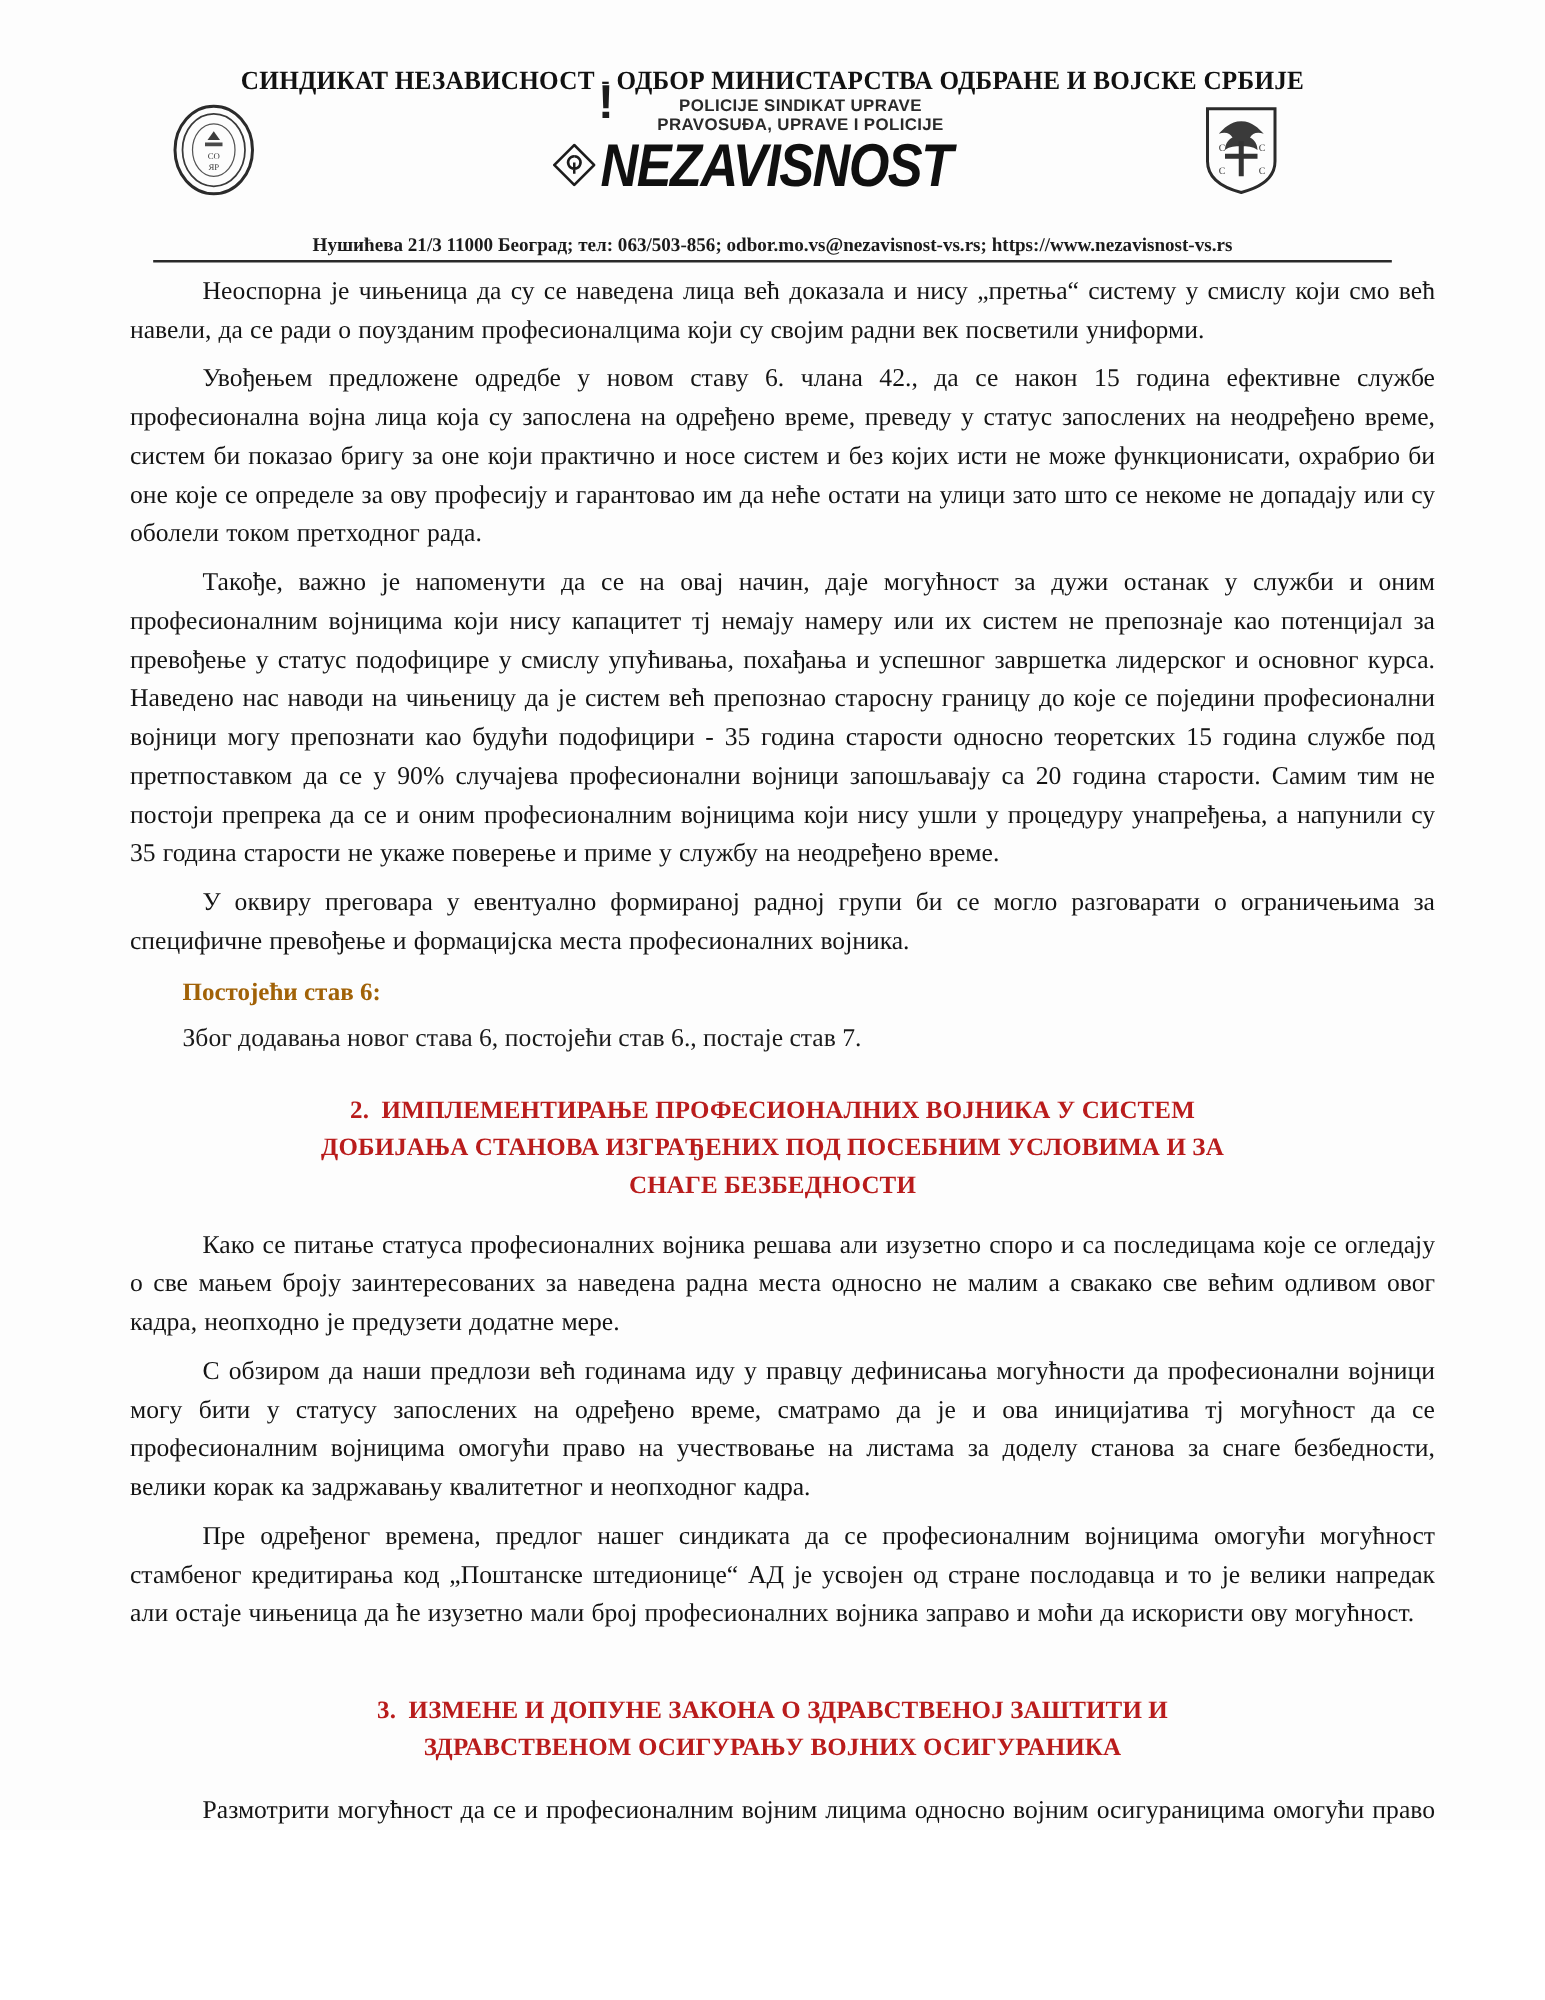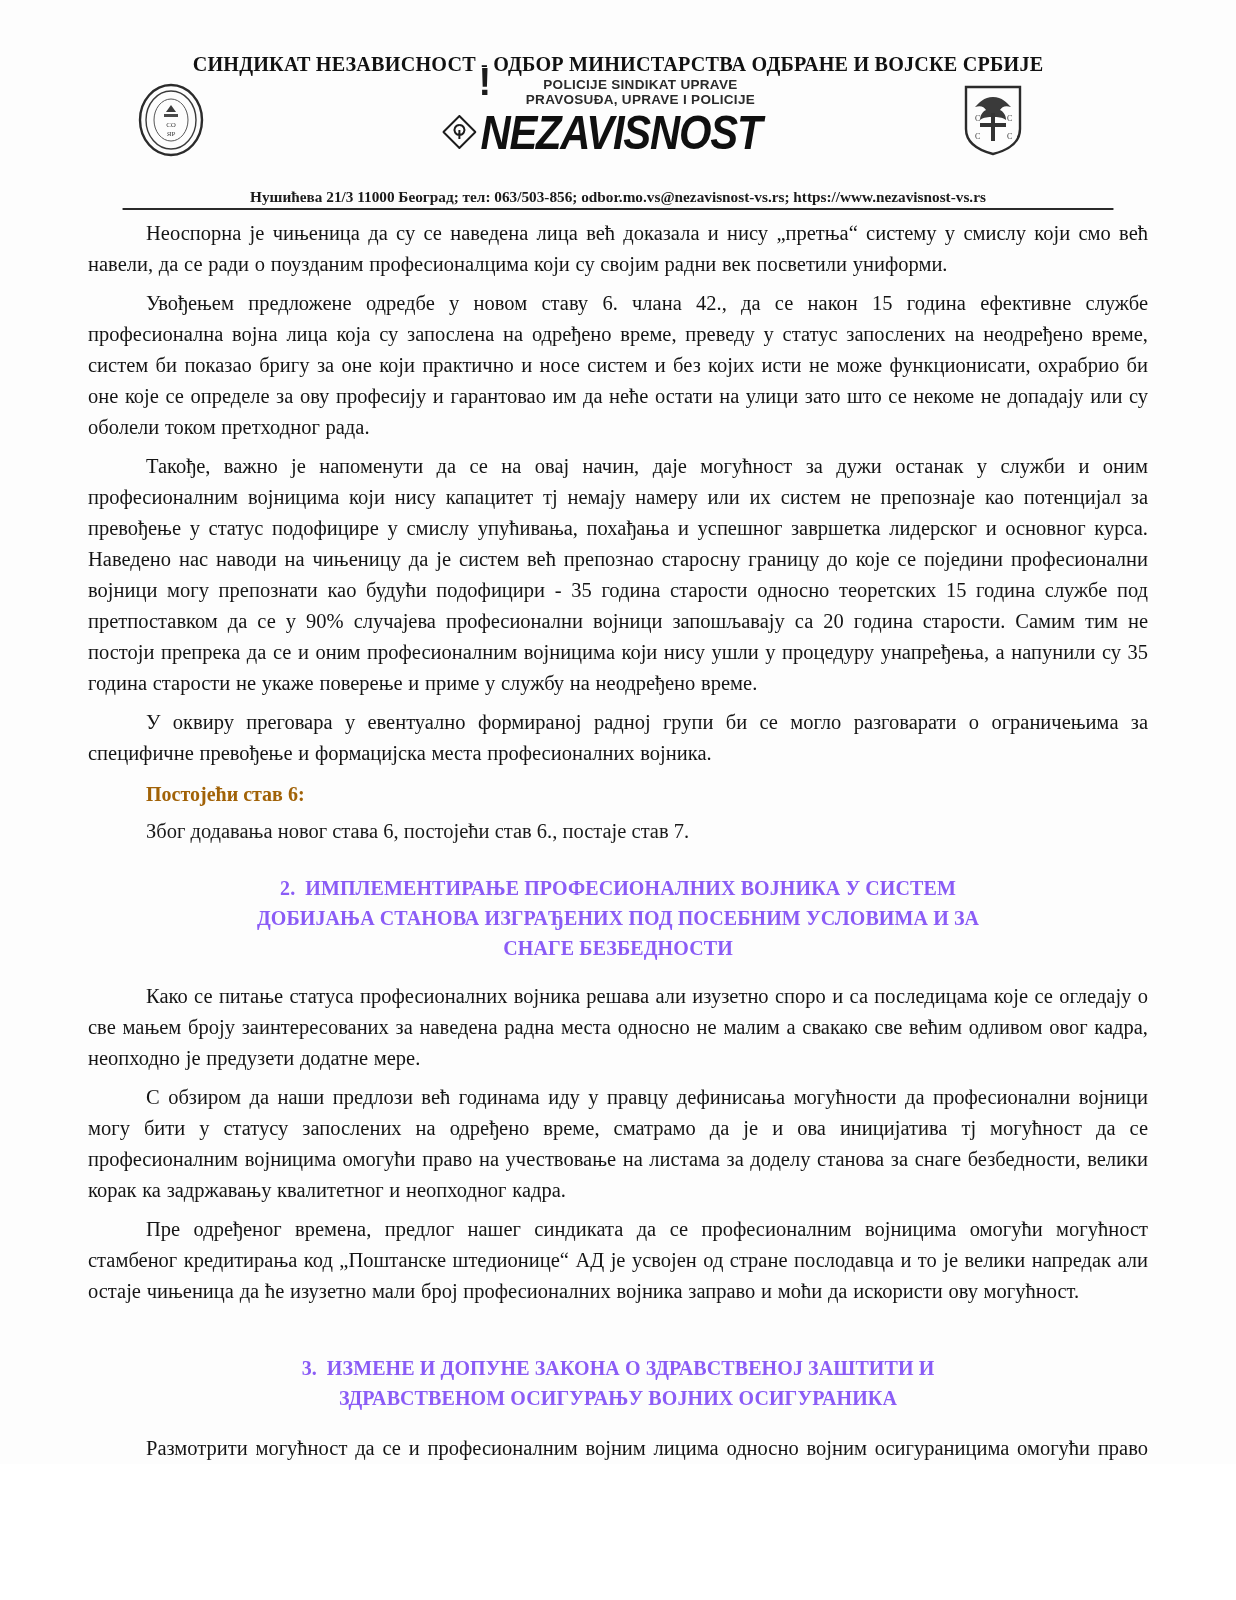--- a/index.html
+++ b/index.html
@@ -115,21 +115,21 @@
     padding-bottom: 2px;
     white-space: nowrap;
     transform: scaleX(0.985);
   }
 
   
   .body-wrap {
     padding: 8px 88px 0 88px;
   }
   p.para {
-    margin: 0 0 8px 0;
+    margin: 0 0 8px 16px;
     text-indent: 58px;
     text-align: justify;
     font-size: 20.5px;
     line-height: 31px;
     font-family: "Liberation Serif", serif;
     color: #141414;
     word-spacing: 0.6px;
   }
   p.para.tight {
     margin-bottom: 6px;
@@ -150,21 +150,21 @@
   }
   .section-head {
     margin: 26px auto 18px auto;
     width: 760px;
     text-align: center;
     font-weight: bold;
     font-size: 20px;
     line-height: 30px;
     letter-spacing: 0.1px;
     font-family: "Liberation Serif", serif;
-    color: #8b5cf6;
+    color: #b91c1c;
   }
   .section-head .num {
     margin-right: 10px;
   }
   .section-head.s3 {
     width: 720px;
     margin-top: 46px;
     margin-bottom: 20px;
   }
 </style>

